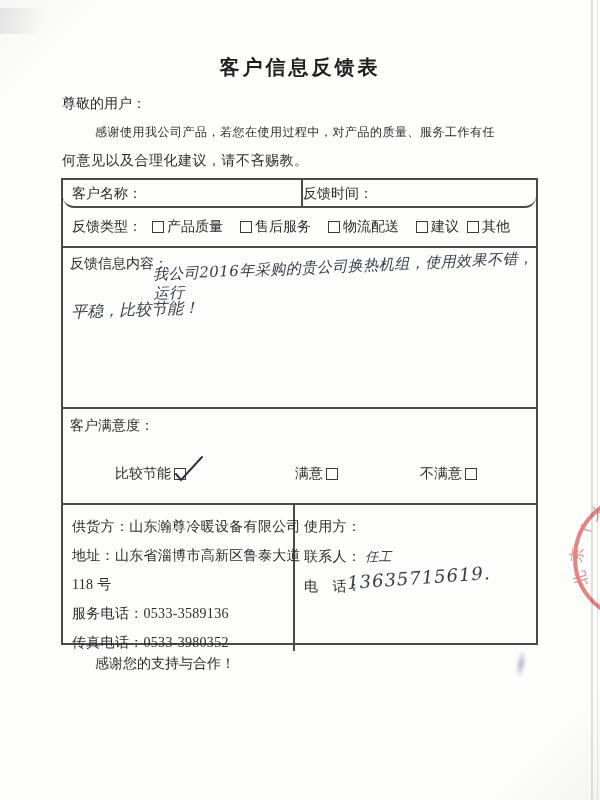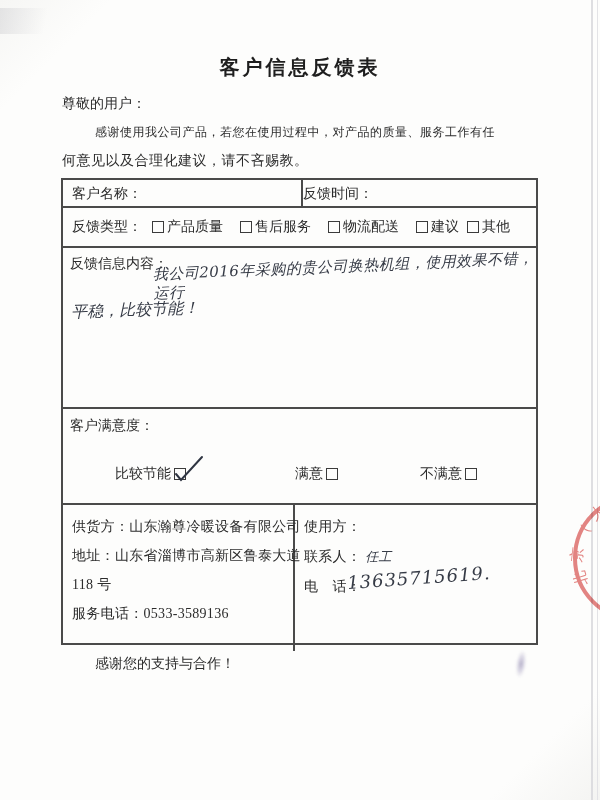--- a/index.html
+++ b/index.html
@@ -18,21 +18,21 @@
     font-family:"DejaVu Sans","Liberation Sans",sans-serif; font-weight:bold;
     font-size:20px; letter-spacing:3px; color:#1e1e1e; }
   .salutation { position:absolute; top:95px; left:62px; font-size:14px; }
   .intro1 { position:absolute; top:124px; left:95px; font-size:12px; letter-spacing:.5px; }
   .intro2 { position:absolute; top:152px; left:62px; font-size:14px; letter-spacing:.5px; }
 
   .form-table { position:absolute; left:61px; top:178px; width:477px; height:467px;
     border:2px solid #4a4a4a; }
   .row { position:relative; width:100%; border-bottom:2px solid #4a4a4a; font-size:14px; }
   .row.last { border-bottom:none; }
-  .r1 { height:28px; display:flex; }
+  .r1 { height:28px; display:flex;border-radius:11px; }
   .r2 { height:40px; display:flex; align-items:center; }
   .r3 { height:161px; }
   .r4 { height:96px; }
   .r5 { height:146px; display:flex; }
   .cell-left { width:240px; border-right:2px solid #4a4a4a; padding-left:9px; }
   .cell-right { flex:1; }
   .r1 .cell-left, .r1 .cell-right { line-height:27px; }
   .r5 .cell-left { width:232px; padding:7px 6px 0 9px; }
   .r5 .cell-right { padding:7px 0 0 9px; position:relative; }
   .types { display:flex; align-items:center; padding-left:9px; }
@@ -140,20 +140,21 @@
         </span>
       </div>
     </div>
 
     <div class="row r5 last">
       <div class="cell-left">
         <div class="sup-line">供货方：山东瀚尊冷暖设备有限公司</div>
         <div class="sup-line">地址：山东省淄博市高新区鲁泰大道</div>
         <div class="sup-line">118 号</div>
         <div class="sup-line">服务电话：0533-3589136</div>
+        <div class="sup-line">传真电话：0533-3980352</div>
       </div>
       <div class="cell-right">
         <svg class="stamp" viewBox="0 0 150 150">
           <defs>
             <path id="arcFull" d="M 26.4,100.5 A 55,55 0 1 1 121.6,100.5" fill="none"></path>
           </defs>
           <circle cx="74" cy="73" r="62" fill="none" stroke="#e0706e" stroke-width="4"></circle>
           <polygon transform="translate(74,77) rotate(-12)" points="0,-26 6.2,-8.5 24.7,-8 10,3.2 15.3,21 0,10.5 -15.3,21 -10,3.2 -24.7,-8 -6.2,-8.5" fill="#e0706e" opacity="0.9"></polygon>
           <text font-size="15" fill="#e0706e" letter-spacing="7" font-family="DejaVu Sans, Liberation Sans, sans-serif">
             <textPath href="#arcFull" startOffset="2">北京（大兴）置业有限公司</textPath>

